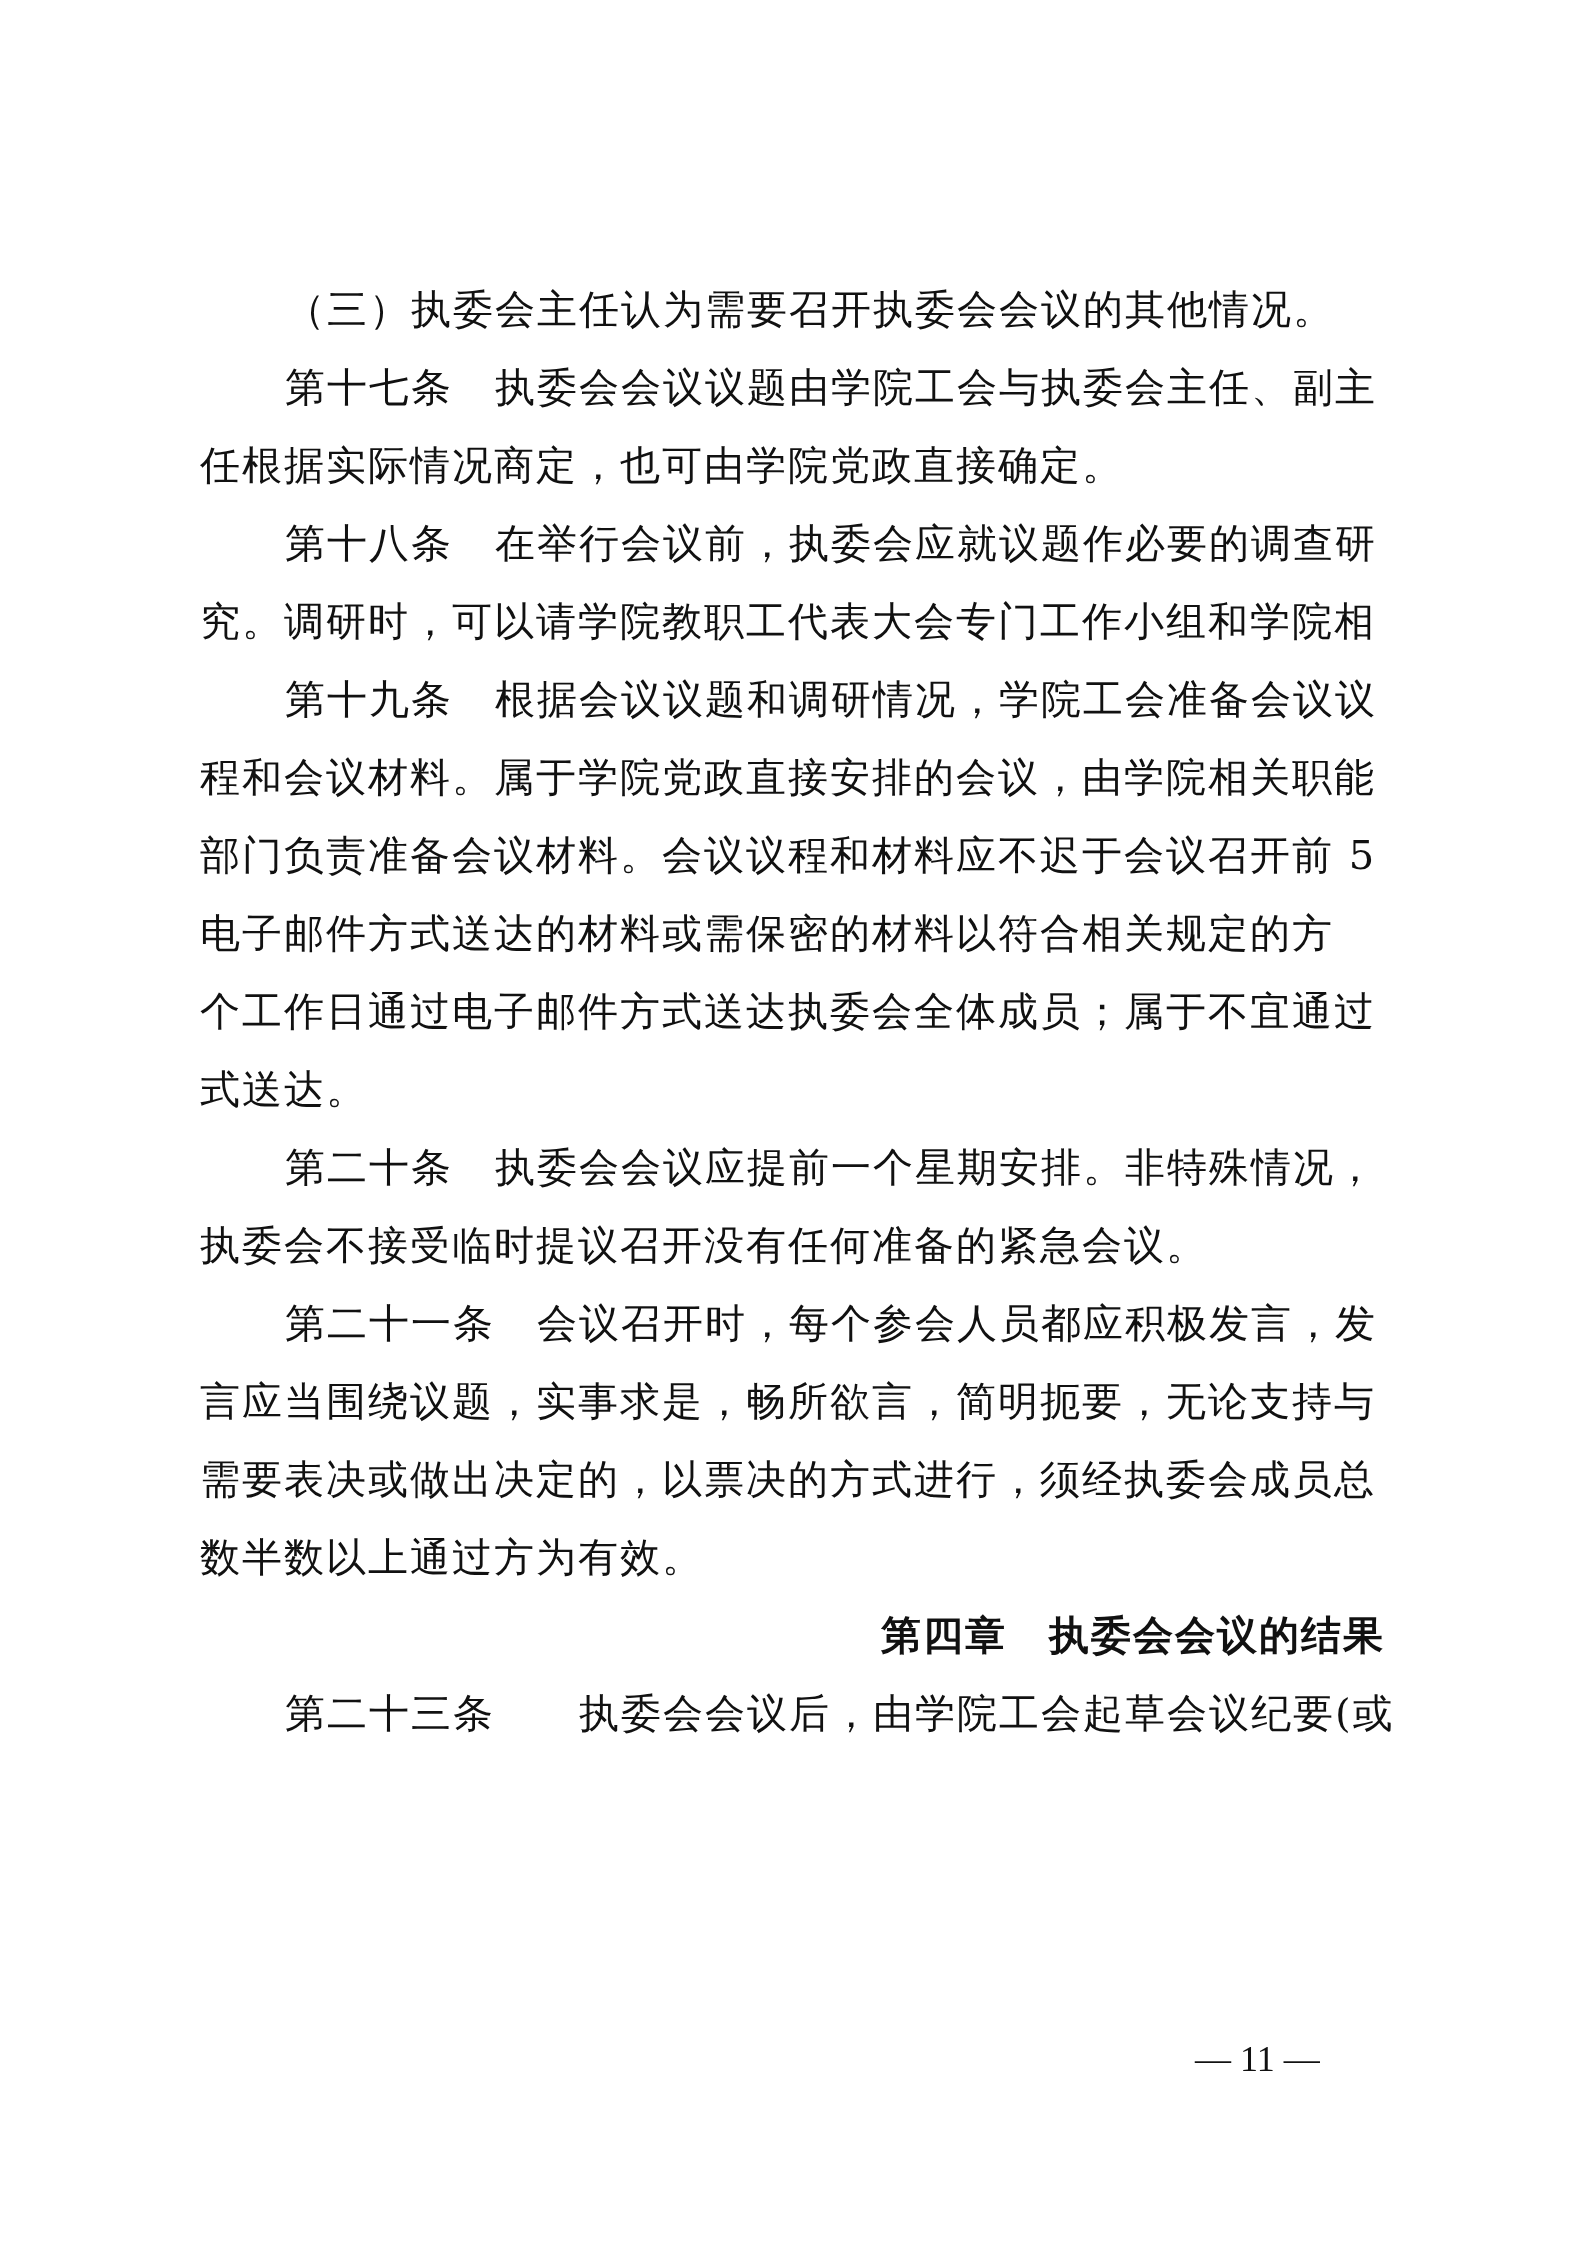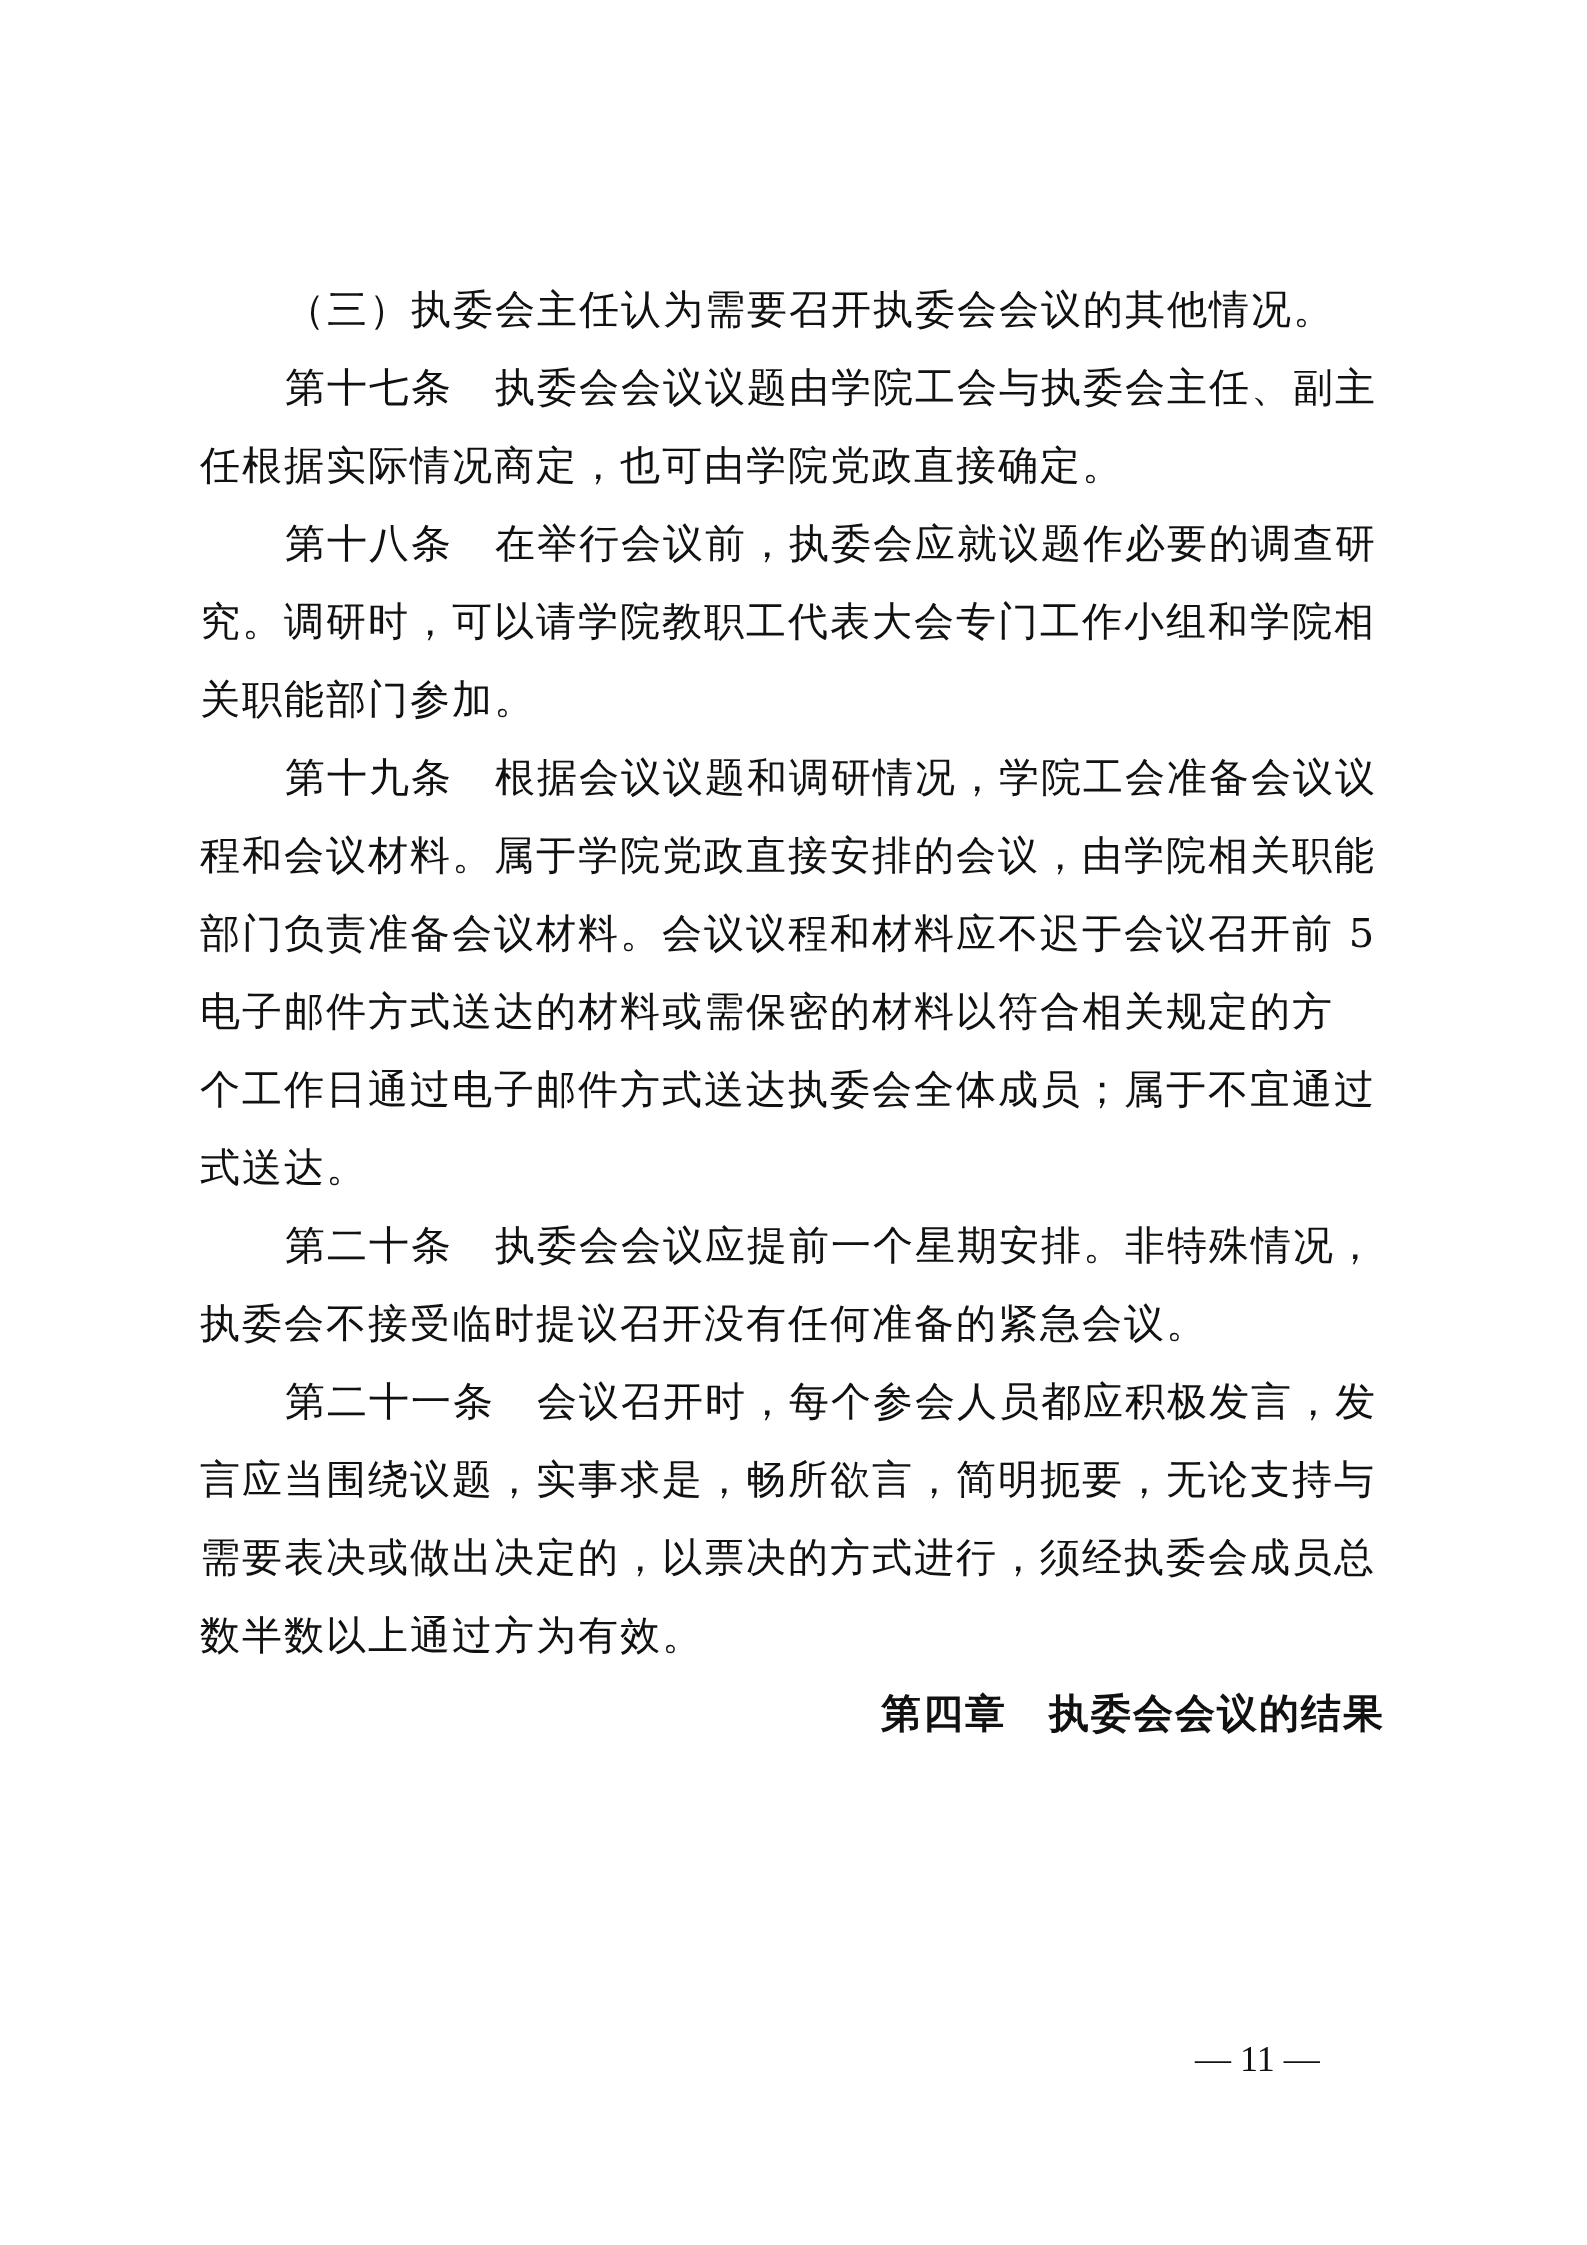--- a/index.html
+++ b/index.html
@@ -49,29 +49,29 @@
   </style>
 </head>
 <body>
 
 <div class="page">
   <div class="line indent">（三）执委会主任认为需要召开执委会会议的其他情况。</div>
   <div class="line indent">第十七条　执委会会议议题由学院工会与执委会主任、副主</div>
   <div class="line">任根据实际情况商定，也可由学院党政直接确定。</div>
   <div class="line indent">第十八条　在举行会议前，执委会应就议题作必要的调查研</div>
   <div class="line">究。调研时，可以请学院教职工代表大会专门工作小组和学院相</div>
-  <div class="line">关职能部门参加。</div>
   <div class="line indent">第十九条　根据会议议题和调研情况，学院工会准备会议议</div>
   <div class="line">程和会议材料。属于学院党政直接安排的会议，由学院相关职能</div>
   <div class="line">部门负责准备会议材料。会议议程和材料应不迟于会议召开前 5</div>
   <div class="line">电子邮件方式送达的材料或需保密的材料以符合相关规定的方</div>
   <div class="line">个工作日通过电子邮件方式送达执委会全体成员；属于不宜通过</div>
   <div class="line">式送达。</div>
   <div class="line indent">第二十条　执委会会议应提前一个星期安排。非特殊情况，</div>
   <div class="line">执委会不接受临时提议召开没有任何准备的紧急会议。</div>
   <div class="line indent">第二十一条　会议召开时，每个参会人员都应积极发言，发</div>
   <div class="line">言应当围绕议题，实事求是，畅所欲言，简明扼要，无论支持与</div>
   <div class="line">需要表决或做出决定的，以票决的方式进行，须经执委会成员总</div>
   <div class="line">数半数以上通过方为有效。</div>
   <div class="line heading">第四章　执委会会议的结果</div>
+  <div class="line indent">第二十三条　　执委会会议后，由学院工会起草会议纪要(或</div>
 </div>
 
 <div class="page-number">— 11 —</div>
 
 </body></html>

